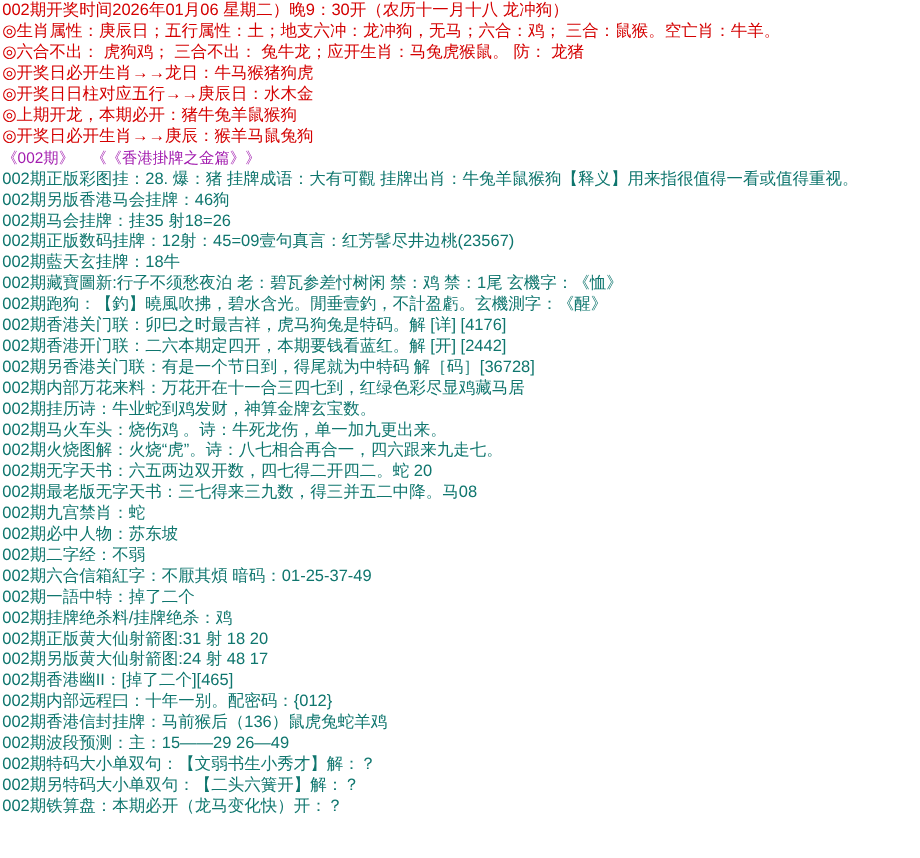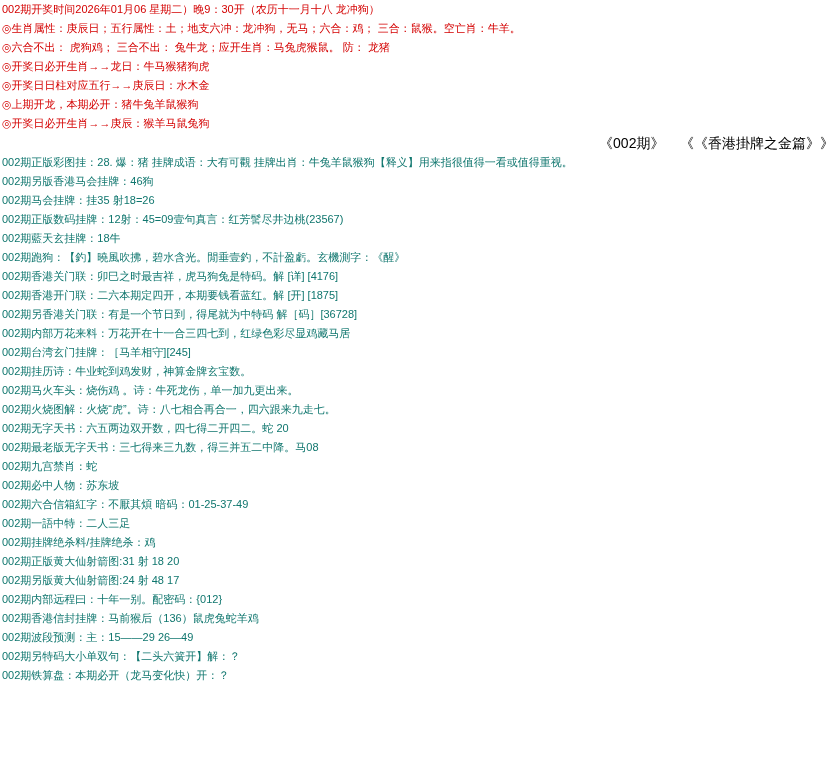--- a/index.html
+++ b/index.html
@@ -19,31 +19,30 @@
     width: 836px;
     padding: 0;
     box-sizing: border-box;
   }
   .line {
     white-space: nowrap;
     overflow: hidden;
     padding: 0 2px;
     height: 19px;
     line-height: 19px;
-    font-size: 11px;
+    font-size: 15px;
   }
   .head-block .line { color: #d40000; font-weight: normal; }
   .title-line {
     height: 20px;
     line-height: 20px;
     font-size: 14px;
-    color: #000000;
+    color: #a21caf;
     padding: 0 2px;
     white-space: nowrap;
-    text-align: right;
   }
   .body-block .line { color: #0f766e; }
 </style>
 </head>
 <body>
 
 <div class="page">
 
   <div class="head-block">
     <div class="line">002期开奖时间2026年01月06  星期二）晚9：30开（农历十一月十八  龙冲狗）</div>
@@ -60,39 +59,42 @@
     <span>&nbsp;&nbsp;</span>
     <span>《《香港掛牌之金篇》》</span>
   </div>
 
   <div class="body-block">
     <div class="line">002期正版彩图挂：28. 爆：猪  挂牌成语：大有可觀  挂牌出肖：牛兔羊鼠猴狗【释义】用来指很值得一看或值得重视。</div>
     <div class="line">002期另版香港马会挂牌：46狗</div>
     <div class="line">002期马会挂牌：挂35 射18=26</div>
     <div class="line">002期正版数码挂牌：12射：45=09壹句真言：红芳髺尽井边桃(23567)</div>
     <div class="line">002期藍天玄挂牌：18牛</div>
+    <div class="line">002期藏寶圖新:行子不须愁夜泊  老：碧瓦参差忖树闲  禁：鸡  禁：1尾  玄機字：《恤》</div>
     <div class="line">002期跑狗：【釣】曉風吹拂，碧水含光。閒垂壹釣，不計盈虧。玄機測字：《醒》</div>
     <div class="line">002期香港关门联：卯巳之时最吉祥，虎马狗兔是特码。解  [详]  [4176]</div>
-    <div class="line">002期香港开门联：二六本期定四开，本期要钱看蓝红。解  [开]  [1875]</div>
+    <div class="line">002期香港开门联：二六本期定四开，本期要钱看蓝红。解  [开]  [2442]</div>
     <div class="line">002期另香港关门联：有是一个节日到，得尾就为中特码  解［码］[36728]</div>
     <div class="line">002期内部万花来料：万花开在十一合三四七到，红绿色彩尽显鸡藏马居</div>
-    <div class="line">002期台湾玄门挂牌：［马羊相守][245]</div>
     <div class="line">002期挂历诗：牛业蛇到鸡发财，神算金牌玄宝数。</div>
     <div class="line">002期马火车头：烧伤鸡 。诗：牛死龙伤，单一加九更出来。</div>
     <div class="line">002期火烧图解：火烧“虎”。诗：八七相合再合一，四六跟来九走七。</div>
     <div class="line">002期无字天书：六五两边双开数，四七得二开四二。蛇  20</div>
     <div class="line">002期最老版无字天书：三七得来三九数，得三并五二中降。马08</div>
     <div class="line">002期九宫禁肖：蛇</div>
     <div class="line">002期必中人物：苏东坡</div>
+    <div class="line">002期二字经：不弱</div>
     <div class="line">002期六合信箱紅字：不厭其煩  暗码：01-25-37-49</div>
-    <div class="line">002期一語中特：二人三足</div>
+    <div class="line">002期一語中特：掉了二个</div>
     <div class="line">002期挂牌绝杀料/挂牌绝杀：鸡</div>
     <div class="line">002期正版黄大仙射箭图:31 射 18  20</div>
     <div class="line">002期另版黄大仙射箭图:24 射  48  17</div>
+    <div class="line">002期香港幽II：[掉了二个][465]</div>
     <div class="line">002期内部远程曰：十年一别。配密码：{012}</div>
     <div class="line">002期香港信封挂牌：马前猴后（136）鼠虎兔蛇羊鸡</div>
     <div class="line">002期波段预测：主：15——29  26—49</div>
+    <div class="line">002期特码大小单双句：【文弱书生小秀才】解：？</div>
     <div class="line">002期另特码大小单双句：【二头六簧开】解：？</div>
     <div class="line">002期铁算盘：本期必开（龙马变化快）开：？</div>
 
   </div>
 
 </div>
 
 </body></html>

